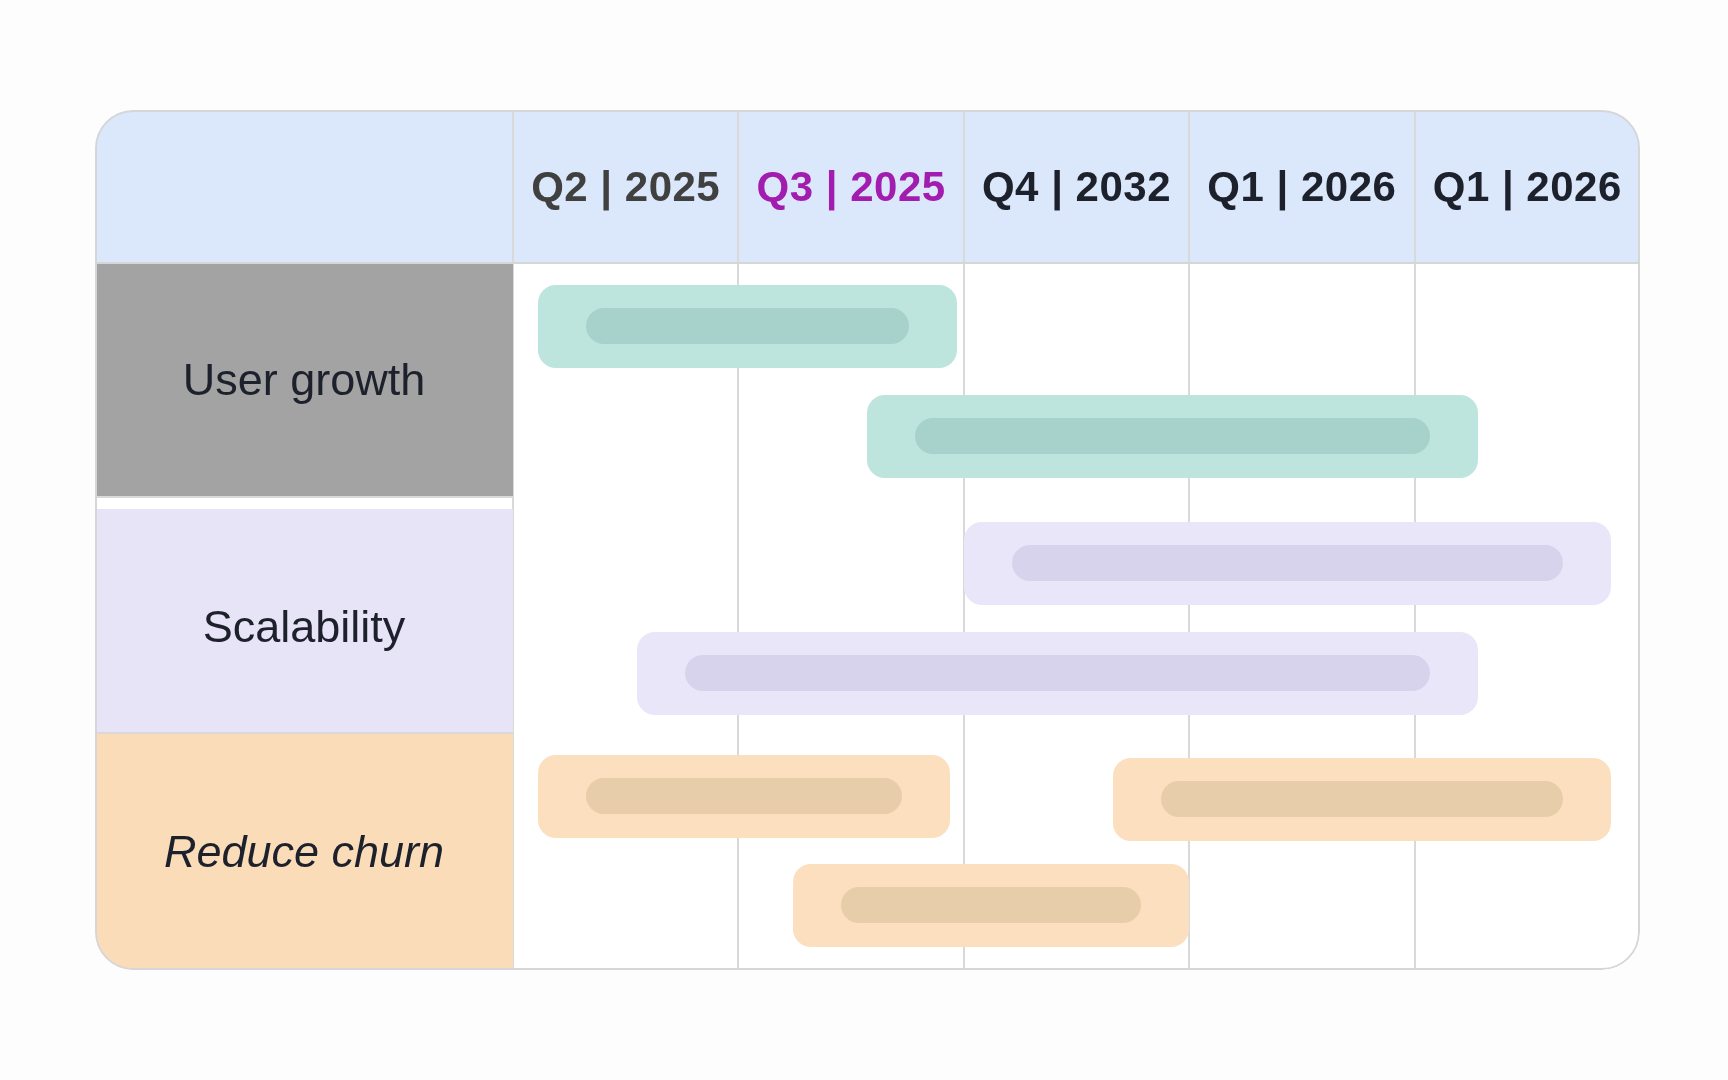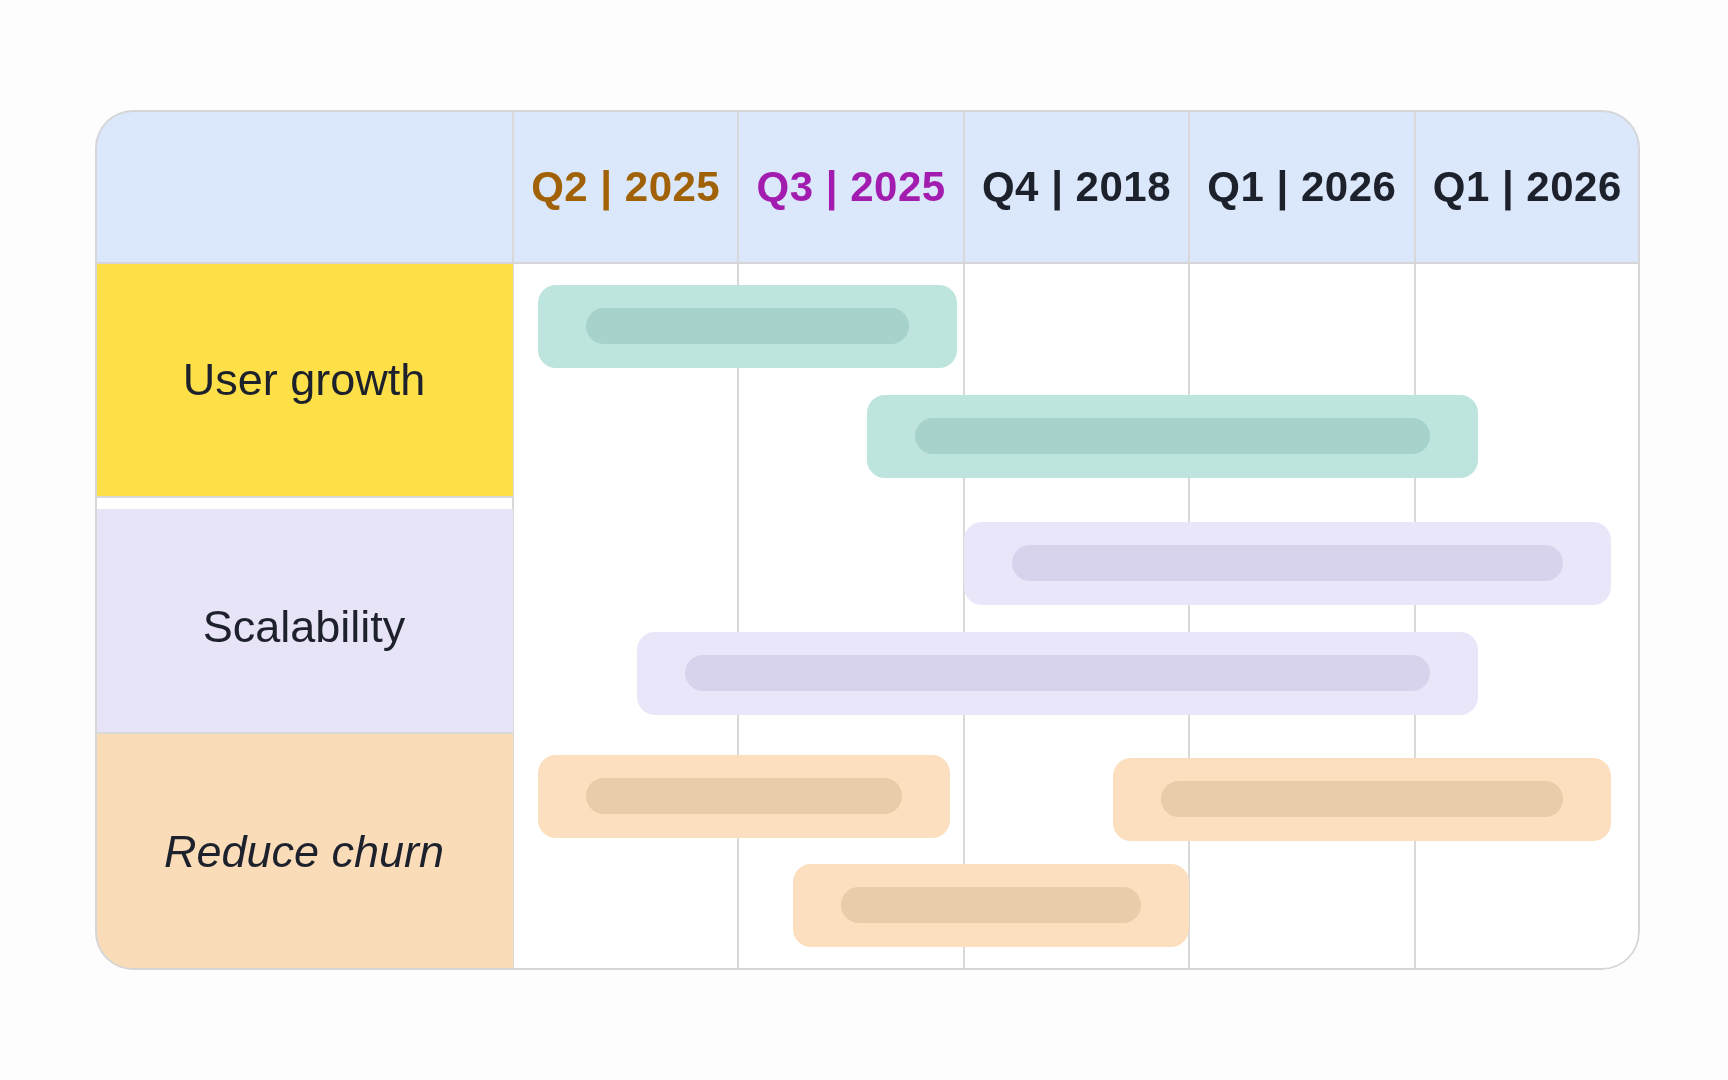--- a/index.html
+++ b/index.html
@@ -59,27 +59,27 @@
 <body>
 
 <div class="gantt">
   <div class="header-bg" style="background: rgb(219, 231, 250);"></div>
 
   <div class="vline" style="left: 417px; background: rgb(217, 217, 217);"></div>
     <div class="vline" style="left: 642.4px; background: rgb(217, 217, 217);"></div>
     <div class="vline" style="left: 867.8px; background: rgb(217, 217, 217);"></div>
     <div class="vline" style="left: 1093.2px; background: rgb(217, 217, 217);"></div>
     <div class="vline" style="left: 1318.6px; background: rgb(217, 217, 217);"></div>
-    <div class="header-cell" style="left: 418px; width: 225.4px; color: #a16207;">Q2 | 2025</div>
+    <div class="header-cell" style="left: 418px; width: 225.4px; color: #404040;">Q2 | 2025</div>
     <div class="header-cell" style="left: 643.4px; width: 225.4px; color: #a21caf;">Q3 | 2025</div>
-    <div class="header-cell" style="left: 868.8px; width: 225.4px; color: rgb(29, 33, 44);">Q4 | 2018</div>
+    <div class="header-cell" style="left: 868.8px; width: 225.4px; color: rgb(29, 33, 44);">Q4 | 2032</div>
     <div class="header-cell" style="left: 1094.2px; width: 225.4px; color: rgb(29, 33, 44);">Q1 | 2026</div>
     <div class="header-cell" style="left: 1319.6px; width: 225.4px; color: rgb(29, 33, 44);">Q1 | 2026</div>
     <div class="hline" style="left: 0px; top: 152px; width: 1545px; background: rgb(214, 214, 216);"></div>
-    <div class="row-label" style="top: 153px; height: 234px; background: #fde047; color: rgb(29, 33, 44);">User growth</div>
+    <div class="row-label" style="top: 153px; height: 234px; background: #a3a3a3; color: rgb(29, 33, 44);">User growth</div>
     <div class="row-label" style="top: 399px; height: 236px; background: rgb(232, 228, 248); color: rgb(29, 33, 44);">Scalability</div>
     <div class="hline" style="left: 0px; top: 386px; width: 418px; background: rgb(217, 217, 217);"></div>
     <div class="row-label" style="top: 623px; height: 237px; background: rgb(251, 220, 185); color: rgb(29, 33, 44); font-style: italic;">Reduce churn</div>
     <div class="hline" style="left: 0px; top: 622px; width: 418px; background: rgb(217, 217, 217);"></div>
     <div class="bar" style="left: 442.8px; top: 175px; width: 419.2px; background: rgb(189, 229, 222);">
       <div class="pill" style="background: rgb(167, 209, 203);"></div>
     </div>
     <div class="bar" style="left: 771.9px; top: 285px; width: 610.8px; background: rgb(189, 229, 222);">
       <div class="pill" style="background: rgb(167, 209, 203);"></div>
     </div>

